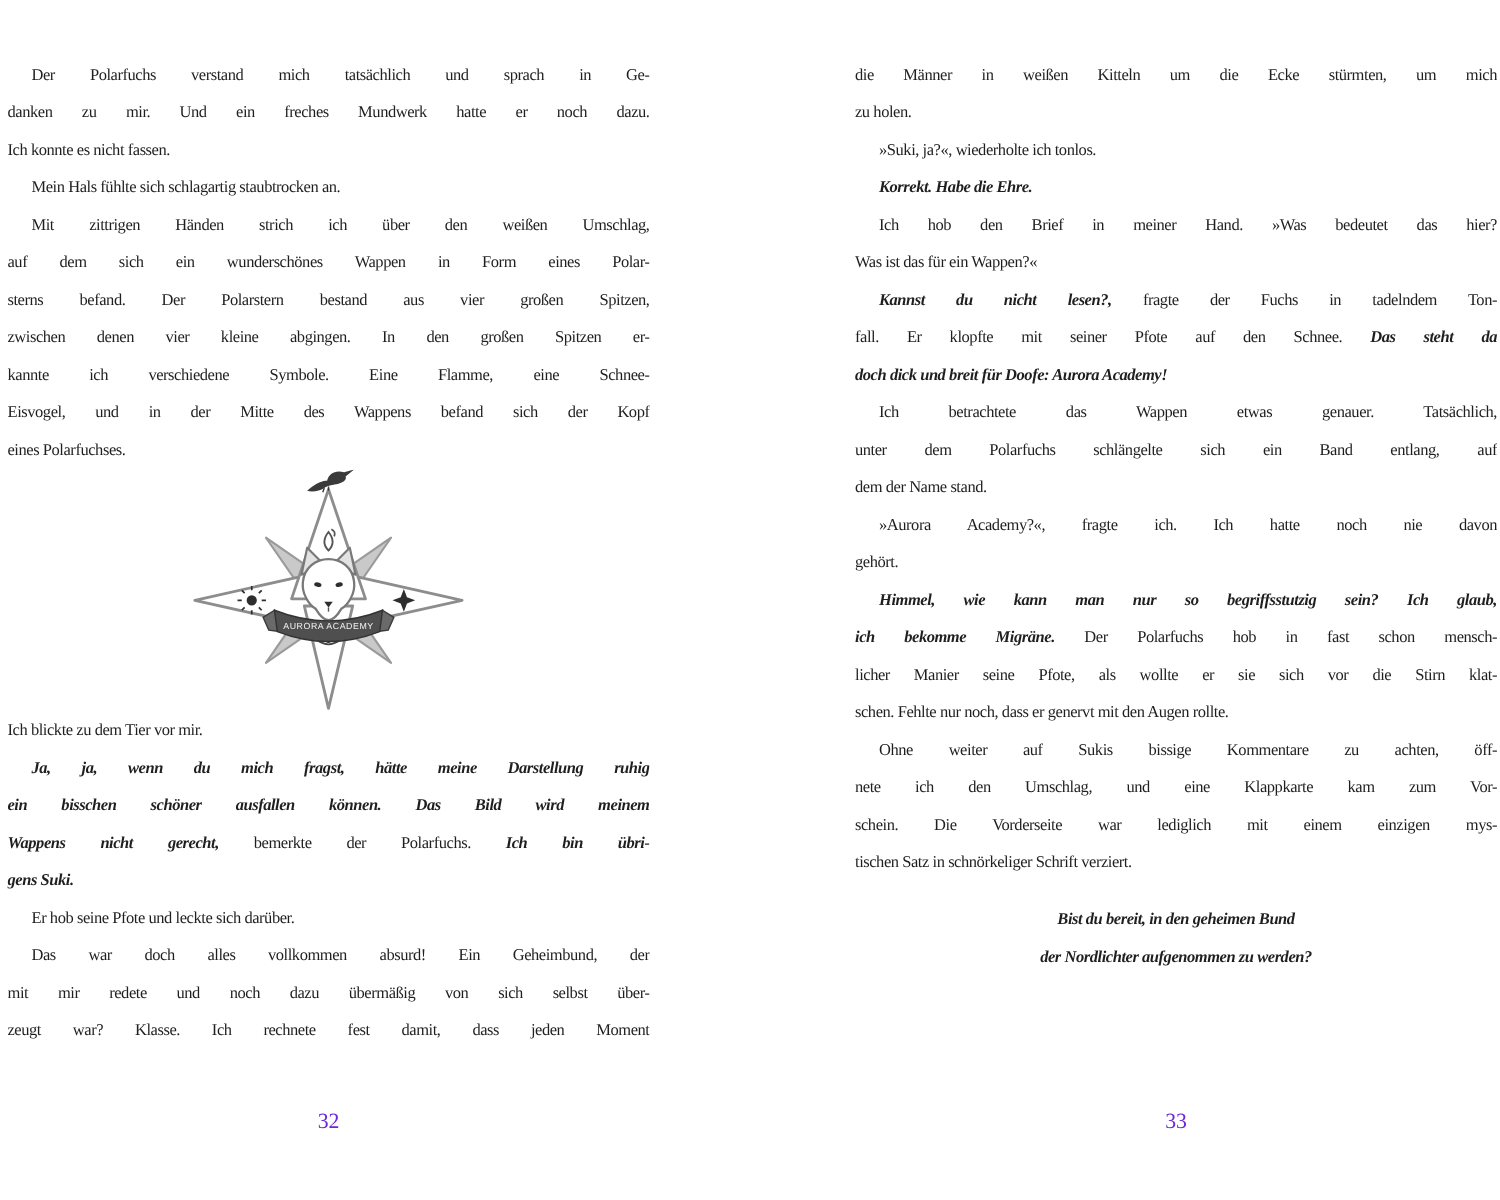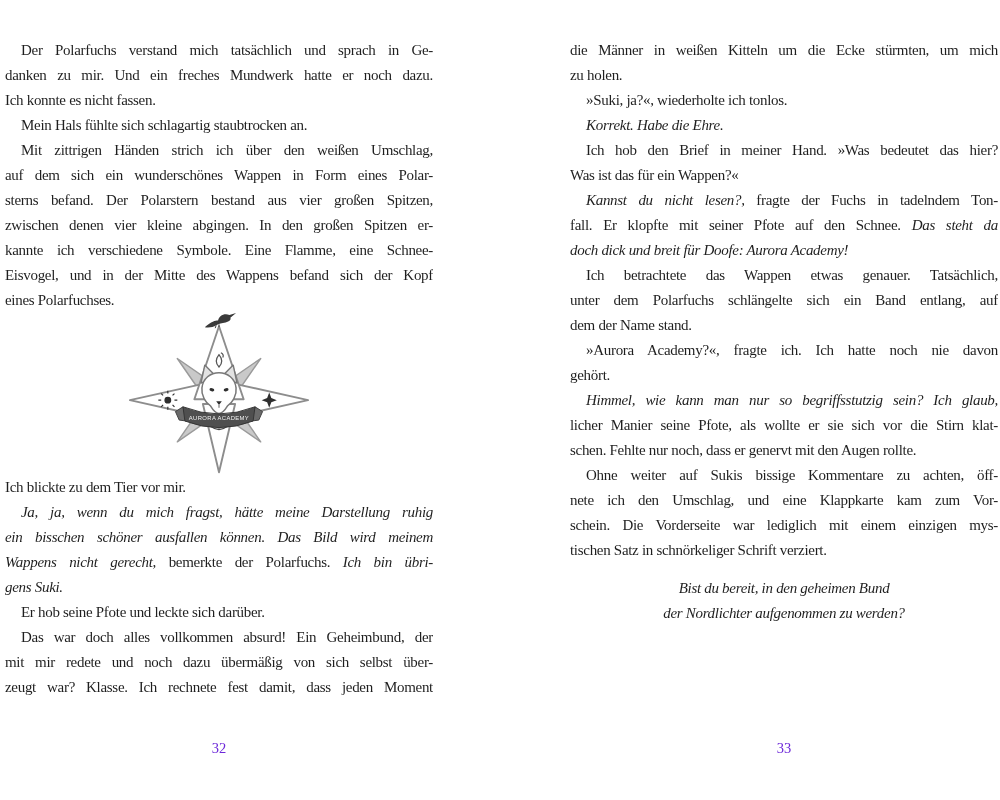--- a/index.html
+++ b/index.html
@@ -6,28 +6,28 @@
   body {
     width: 1000px; height: 800px; position: relative; overflow: hidden;
     font-family: "Liberation Serif", "DejaVu Serif", serif;
     color: #1f1f1f;
   }
   .book { position: absolute; inset: 0; background: #ffffff; }
   .page { position: absolute; top: 38px; width: 428px; }
   .page-left  { left: 5px; }
   .page-right { left: 570px; }
   .line {
-    font-size: 15px; line-height: 25px; height: 25px;
+    font-size: 11px; line-height: 25px; height: 25px;
     letter-spacing: -0.3px;
     text-align: left; overflow: hidden;
   }
   .line.j { text-align: justify; text-align-last: justify; }
   .line.ind { padding-left: 16px; }
   .line.center { text-align: right; text-align-last: center; }
-  .it { font-style: italic; }
+  .it { font-style: italic; font-weight: bold; }
   .para { margin: 0; }
   .emblem-wrap { display: flex; justify-content: center; align-items: center; height: 158px; margin: 2px 0 2px; }
   .pagenum {
     position: absolute; top: 702px; left: 0; width: 100%;
     text-align: center; font-size: 14.5px; color: #6d28d9;
   }
 </style>
 </head>
 <body>
 
@@ -151,20 +151,21 @@
           <div class="line ind j"><span>Ich betrachtete das Wappen etwas genauer. Tatsächlich,</span></div>
           <div class="line j"><span>unter dem Polarfuchs schlängelte sich ein Band entlang, auf</span></div>
           <div class="line"><span>dem der Name stand.</span></div>
         </div>
         <div class="para">
           <div class="line ind j"><span>»Aurora Academy?«, fragte ich. Ich hatte noch nie davon</span></div>
           <div class="line"><span>gehört.</span></div>
         </div>
         <div class="para">
           <div class="line ind j"><span class="it">Himmel, wie kann man nur so begriffsstutzig sein? Ich glaub,</span></div>
+          <div class="line j"><span class="it">ich bekomme Migräne.</span><span> Der Polarfuchs hob in fast schon mensch-</span></div>
           <div class="line j"><span>licher Manier seine Pfote, als wollte er sie sich vor die Stirn klat-</span></div>
           <div class="line"><span>schen. Fehlte nur noch, dass er genervt mit den Augen rollte.</span></div>
         </div>
         <div class="para">
           <div class="line ind j"><span>Ohne weiter auf Sukis bissige Kommentare zu achten, öff-</span></div>
           <div class="line j"><span>nete ich den Umschlag, und eine Klappkarte kam zum Vor-</span></div>
           <div class="line j"><span>schein. Die Vorderseite war lediglich mit einem einzigen mys-</span></div>
           <div class="line"><span>tischen Satz in schnörkeliger Schrift verziert.</span></div>
         </div>
         <div style="height: 13px;"></div>

